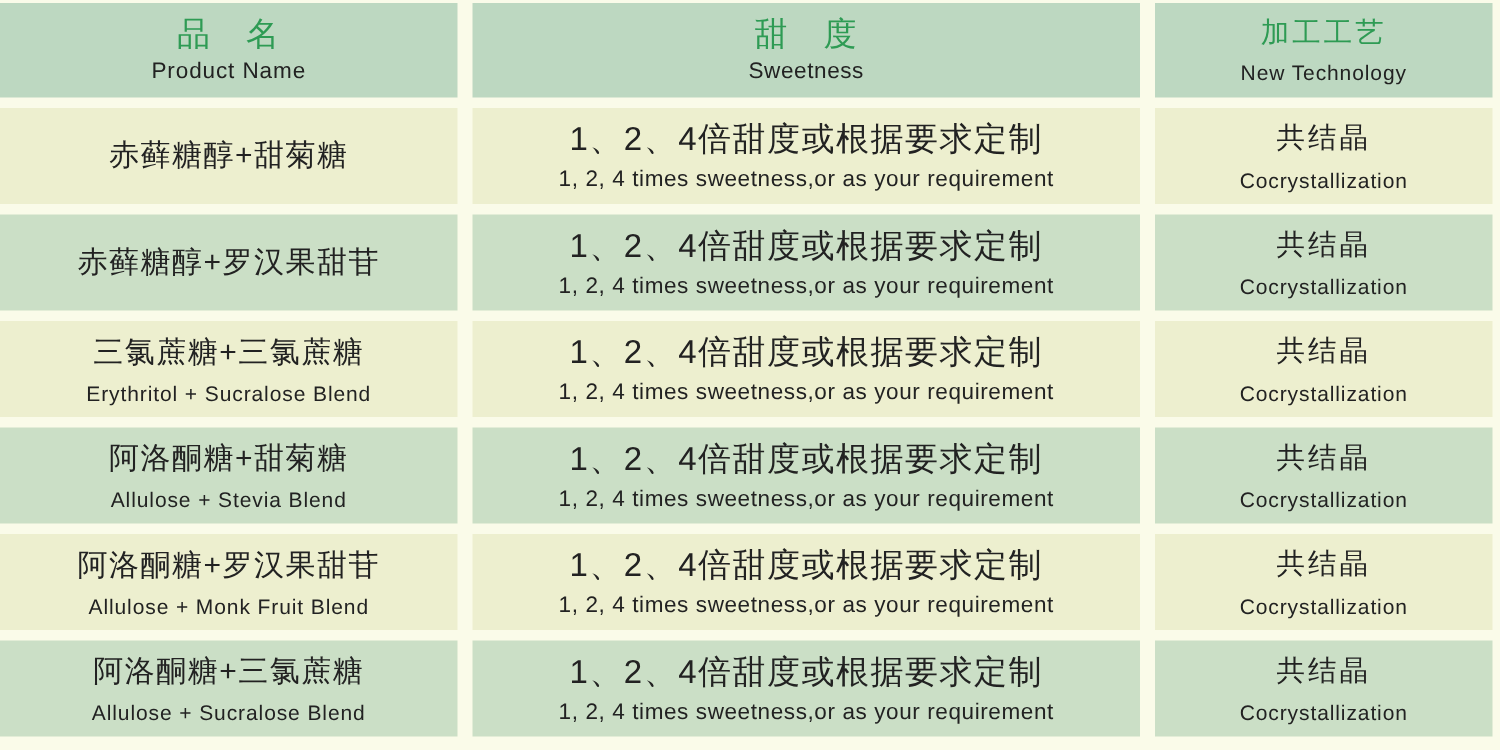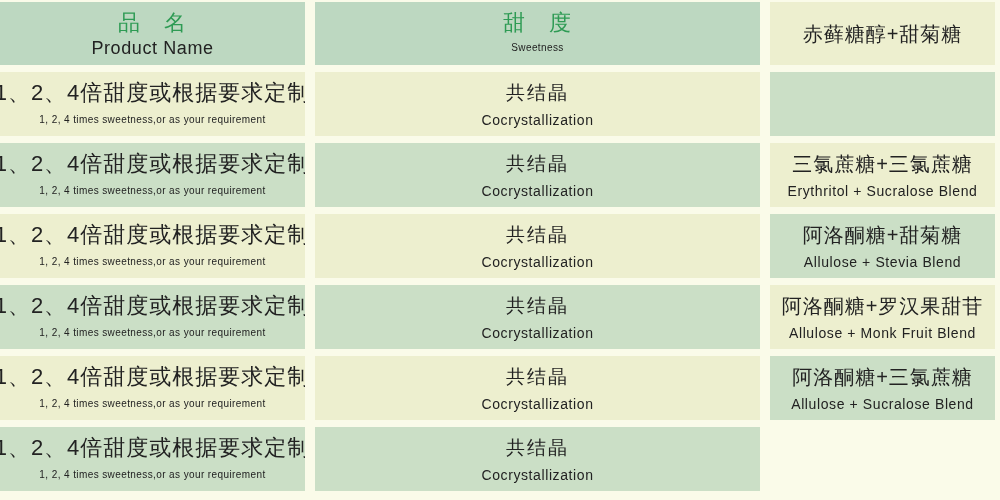--- a/index.html
+++ b/index.html
@@ -44,54 +44,59 @@
     font-size: 14px;
     line-height: 18px;
     letter-spacing: 0.6px;
     margin-top: 5px;
     white-space: nowrap;
   }
   .head .zh {
     color: var(--header-zh, #2e9b54);
     font-size: 22px;
   }
-  .head .en { font-size: 18px; margin-top: 3px; }
+  .head .en { font-size: 15px; margin-top: 3px; }
 
   .col2 .zh { font-size: 22px; letter-spacing: 1px; }
-  .col2 .en { font-size: 10px; letter-spacing: 0.4px; }
+  .col2 .en { font-size: 15px; letter-spacing: 0.4px; }
   .col3 .zh { font-size: 19px; letter-spacing: 2px; }
   .col3 .en { font-size: 14px; }
 </style>
 </head>
 <body>
 
 <div class="table">
 
   <div class="cell head col1">
     <div class="zh">品　名</div>
     <div class="en">Product Name</div>
   </div>
   <div class="cell head col2">
     <div class="zh">甜　度</div>
     <div class="en">Sweetness</div>
   </div>
+  <div class="cell head col3">
+    <div class="zh">加工工艺</div>
+    <div class="en">New Technology</div>
+  </div>
 
   <div class="cell row-yellow col1">
     <div class="zh">赤藓糖醇+甜菊糖</div>
   </div>
   <div class="cell row-yellow col2">
     <div class="zh">1、2、4倍甜度或根据要求定制</div>
     <div class="en">1, 2, 4 times sweetness,or as your requirement</div>
   </div>
   <div class="cell row-yellow col3">
     <div class="zh">共结晶</div>
     <div class="en">Cocrystallization</div>
   </div>
 
   <div class="cell row-green col1">
+    <div class="zh">赤藓糖醇+罗汉果甜苷</div>
   </div>
   <div class="cell row-green col2">
     <div class="zh">1、2、4倍甜度或根据要求定制</div>
     <div class="en">1, 2, 4 times sweetness,or as your requirement</div>
   </div>
   <div class="cell row-green col3">
     <div class="zh">共结晶</div>
     <div class="en">Cocrystallization</div>
   </div>
 

